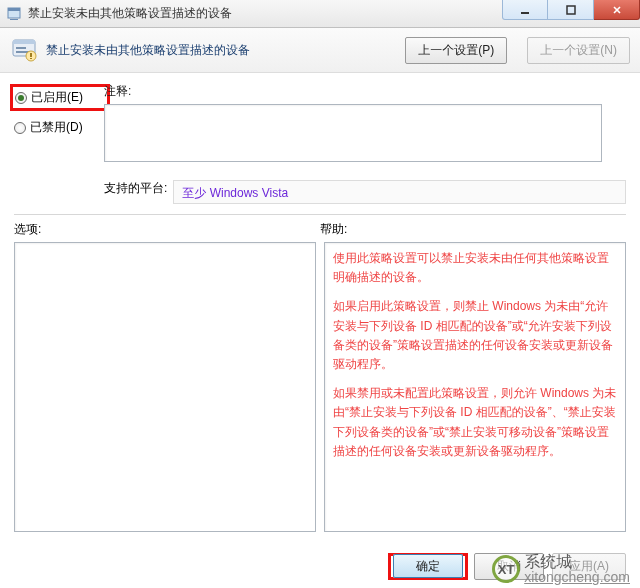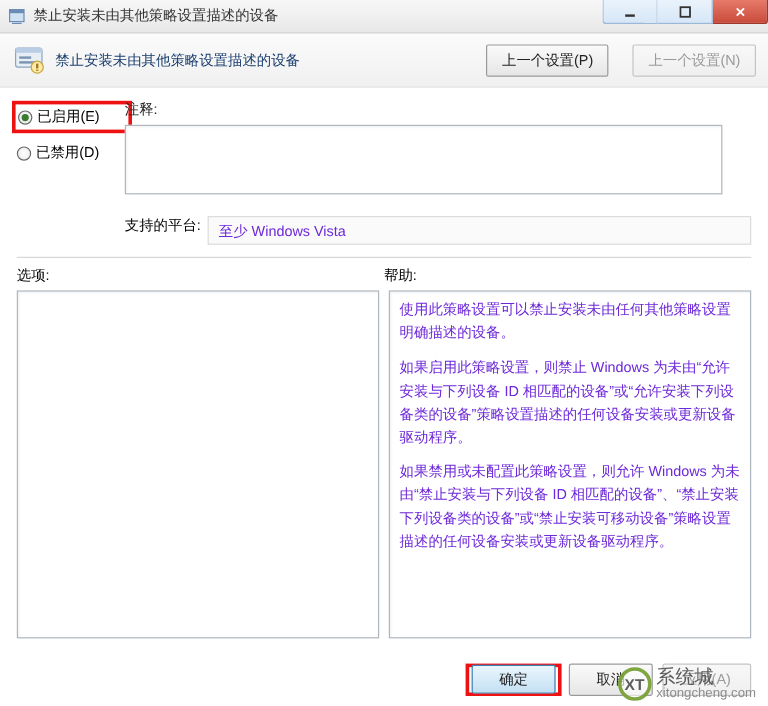--- a/index.html
+++ b/index.html
@@ -136,21 +136,21 @@
   }
   .pane {
     flex: 1;
     height: 290px;
     border: 1px solid #aeb6bf;
     background: #fff;
     box-shadow: inset 1px 1px 2px rgba(0,0,0,0.06);
     padding: 6px 8px;
     font-size: 12px;
     line-height: 1.6;
-    color: #6d28d9;
+    color: #ef4444;
     overflow: hidden;
   }
   .pane p { margin: 0 0 10px 0; }
   .footer {
     position: absolute;
     bottom: 8px;
     right: 14px;
     display: flex;
     gap: 8px;
     align-items: center;
@@ -172,21 +172,21 @@
     pointer-events: none;
     opacity: 0.95;
   }
   .watermark .ring {
     width: 28px; height: 28px; border: 3px solid #7aa238; border-radius: 50%;
     display: inline-flex; align-items: center; justify-content: center;
     font-weight: bold; color: #555; margin-right: 4px; background: rgba(255,255,255,0.7); margin-left: 32px;
   }
   .watermark .txt { display: flex; flex-direction: column; line-height: 1; }
   .watermark .txt .cn { font-size: 16px; font-family: "KaiTi","Microsoft YaHei"; color: #555; }
-  .watermark .txt .dom { font-size: 11px; color: #888; }
+  .watermark .txt .dom { font-size: 14px; color: #888; text-decoration: underline; }
 </style>
 </head>
 <body>
 
 <div class="titlebar">
   <span class="tb-icon">
     <svg width="16" height="16" viewBox="0 0 16 16">
       <rect x="2" y="2" width="12" height="10" fill="#cfe2f3" stroke="#6b8db5"></rect>
       <rect x="2" y="2" width="12" height="3" fill="#6b8db5"></rect>
       <rect x="4" y="13" width="8" height="1" fill="#6b8db5"></rect>

